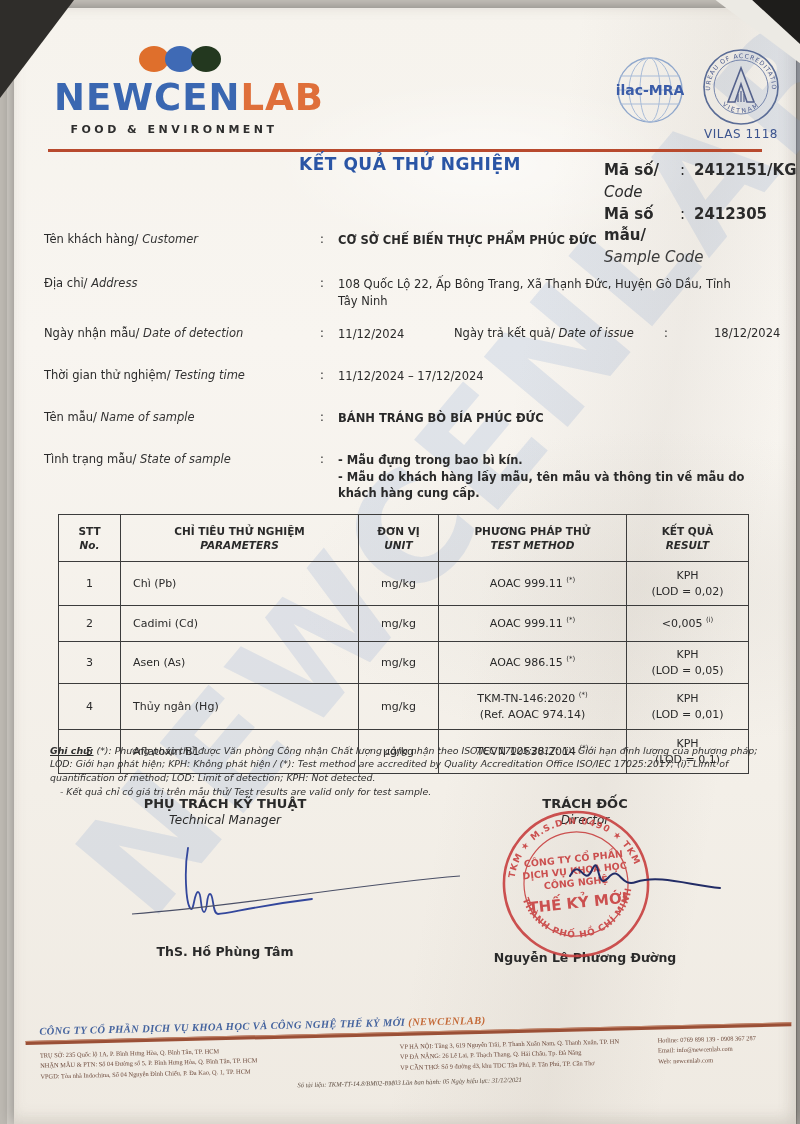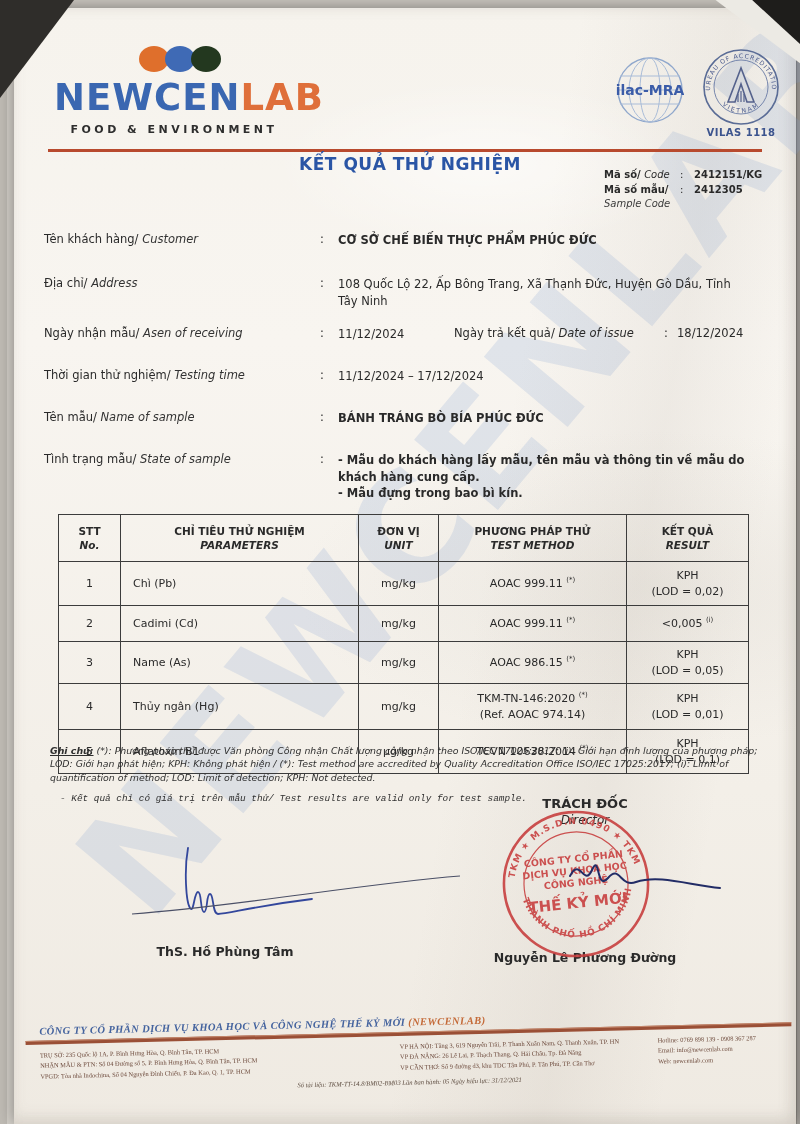--- a/index.html
+++ b/index.html
@@ -45,58 +45,58 @@
   .dot-green{background:#23381f;}
   .logo-text{font-size:37px;font-weight:bold;letter-spacing:1px;margin-top:4px;white-space:nowrap;}
   .logo-text .p1{color:#3a67b1;}
   .logo-text .p2{color:#df6f3a;}
   .logo-tagline{font-size:11px;font-weight:bold;letter-spacing:3.5px;color:#2e2e2e;text-align:center;width:240px;margin-top:4px;}
   .rule-orange{position:absolute;left:34px;top:141px;width:714px;height:3px;background:#b84a2e;}
   
   .seal-ilac{position:absolute;left:602px;top:46px;}
   .seal-vilas{position:absolute;left:686px;top:38px;}
   .vilas-label{position:absolute;left:686px;top:119px;width:82px;text-align:center;
-    font-size:10px;font-weight:bold;color:#3c548e;letter-spacing:.5px;}
+    font-size:12px;font-weight:normal;color:#3c548e;letter-spacing:.5px;}
   
   .docno{position:absolute;left:46px;top:152px;font-size:11px;font-weight:bold;line-height:1.5;}
   .title-wrap{position:absolute;left:226px;top:146px;width:340px;text-align:center;}
   .title-vi{font-size:17px;font-weight:bold;color:#2a55a5;letter-spacing:.5px;white-space:nowrap;}
   .title-en{font-size:20px;font-weight:600;font-style:italic;color:#d8804e;letter-spacing:4px;margin-top:2px;}
-  .codes{position:absolute;left:590px;top:160px;font-size:10px;line-height:1.45;}
+  .codes{position:absolute;left:590px;top:152px;font-size:15px;line-height:1.45;}
   .codes .row{display:flex;}
   .codes .lab{width:76px;font-weight:bold;}
   .codes .lab i{font-weight:normal;}
   .codes .col{width:14px;}
   .codes .val{font-weight:bold;}
   .codes .sub{font-style:italic;color:#3b3b3b;}
   
   .field{position:absolute;left:0;width:782px;font-size:11.5px;}
   .flabel{position:absolute;left:30px;width:255px;}
   .flabel i{color:#333;}
   .fcolon{position:absolute;left:306px;}
   .fvalue{position:absolute;left:324px;width:412px;line-height:1.45;}
   .strong{font-weight:bold;}
   .flabel2{position:absolute;left:440px;width:205px;}
   .fcolon2{position:absolute;left:650px;}
-  .fvalue2{position:absolute;left:663px;font-weight:normal;}
+  .fvalue2{position:absolute;left:700px;font-weight:normal;}
   
   .rtable{position:absolute;left:44px;top:506px;width:690px;border-collapse:collapse;table-layout:fixed;}
   .rtable th,.rtable td{border:1.4px solid #3c3c3c;padding:2px 6px;background:transparent;}
   .rtable th{font-size:10.5px;line-height:1.35;height:42px;text-align:center;}
   .hvi{font-weight:bold;}
   .hen{font-weight:bold;font-style:italic;}
   .rtable td{font-size:11px;text-align:center;line-height:1.4;}
   .rtable td.param{text-align:left;padding-left:12px;}
   .rtable tr.r1{height:44px;} .rtable tr.r2{height:36px;} .rtable tr.r3{height:42px;}
   .rtable tr.r4{height:46px;} .rtable tr.r5{height:44px;}
   sup.tiny{font-size:7px;}
   
   .notes{position:absolute;left:36px;top:736px;width:714px;font-size:9.4px;font-style:italic;line-height:1.42;color:#2f2f2f;}
   .notes .gl{text-decoration:underline;font-weight:bold;}
-  .notes .l2{margin-top:8px;padding-left:10px;font-family:Liberation Mono, monospace;}
+  .notes .l2{margin-top:1px;padding-left:10px;}
   
   .sig-title{position:absolute;text-align:center;width:230px;}
   .sig-title .vi{font-size:13px;font-weight:bold;}
   .sig-title .en{font-size:12px;font-style:italic;margin-top:2px;}
   .sig-left{left:96px;top:788px;}
   .sig-right{left:456px;top:788px;}
   .sig-name{position:absolute;width:230px;text-align:center;font-size:12.5px;font-weight:bold;}
   .name-left{left:96px;top:936px;}
   .name-right{left:456px;top:942px;}
   .sig-scribble-left{position:absolute;left:140px;top:834px;}
@@ -183,43 +183,43 @@
       <span class="flabel"><span>Tên khách hàng/</span> <i>Customer</i></span>
       <span class="fcolon">:</span>
       <span class="fvalue strong">CƠ SỞ CHẾ BIẾN THỰC PHẨM PHÚC ĐỨC</span>
     </div>
     <div class="field" style="top:268px">
       <span class="flabel"><span>Địa chỉ/</span> <i>Address</i></span>
       <span class="fcolon">:</span>
       <span class="fvalue">108 Quốc Lộ 22, Ấp Bông Trang, Xã Thạnh Đức, Huyện Gò Dầu, Tỉnh Tây Ninh</span>
     </div>
     <div class="field" style="top:318px">
-      <span class="flabel"><span>Ngày nhận mẫu/</span> <i>Asen of receiving</i></span>
+      <span class="flabel"><span>Ngày nhận mẫu/</span> <i>Date of detection</i></span>
       <span class="fcolon">:</span>
       <span class="fvalue" style="width:110px">11/12/2024</span>
       <span class="flabel2"><span>Ngày trả kết quả/</span> <i>Date of issue</i></span>
       <span class="fcolon2">:</span>
       <span class="fvalue2">18/12/2024</span>
     </div>
     <div class="field" style="top:360px">
       <span class="flabel"><span>Thời gian thử nghiệm/</span> <i>Testing time</i></span>
       <span class="fcolon">:</span>
       <span class="fvalue">11/12/2024 – 17/12/2024</span>
     </div>
     <div class="field" style="top:402px">
       <span class="flabel"><span>Tên mẫu/</span> <i>Name of sample</i></span>
       <span class="fcolon">:</span>
       <span class="fvalue strong">BÁNH TRÁNG BÒ BÍA PHÚC ĐỨC</span>
     </div>
     <div class="field" style="top:444px">
       <span class="flabel"><span>Tình trạng mẫu/</span> <i>State of sample</i></span>
       <span class="fcolon">:</span>
       <span class="fvalue strong">
+        <div>- Mẫu đựng trong bao bì kín.</div>
         <div>- Mẫu do khách hàng lấy mẫu, tên mẫu và thông tin về mẫu do khách hàng cung cấp.</div>
-        <div>- Mẫu đựng trong bao bì kín.</div>
       </span>
     </div>
 
     <table class="rtable">
       <colgroup>
           <col style="width:62px">
           <col style="width:238px">
           <col style="width:80px">
           <col style="width:188px">
           <col style="width:122px">
@@ -262,21 +262,21 @@
         <td class="param">Cadimi (Cd)</td>
         <td>mg/kg</td>
         <td><span>AOAC 999.11</span> <sup class="tiny">(*)</sup></td>
         <td>
               <div><span>&lt;0,005</span> <sup class="tiny">(i)</sup></div>
               <div></div>
             </td>
       </tr>
       <tr class="r3">
         <td>3</td>
-        <td class="param">Name (As)</td>
+        <td class="param">Asen (As)</td>
         <td>mg/kg</td>
         <td><span>AOAC 986.15</span> <sup class="tiny">(*)</sup></td>
         <td>
               <div><span>KPH</span><sup class="tiny"></sup></div>
               <div>(LOD = 0,05)</div>
             </td>
       </tr>
       <tr class="r4">
         <td>4</td>
         <td class="param">Thủy ngân (Hg)</td>
@@ -302,20 +302,24 @@
       </tr>
     </tbody>
       </table>
 
     <div class="notes">
       <span class="gl">Ghi chú:</span>
       <span>(*): Phương pháp thử được Văn phòng Công nhận Chất lượng công nhận theo ISO/IEC 17025:2017; (i): Giới hạn định lượng của phương pháp; LOD: Giới hạn phát hiện; KPH: Không phát hiện / (*): Test method are accredited by Quality Accreditation Office ISO/IEC 17025:2017; (i): Limit of quantification of method; LOD: Limit of detection; KPH: Not detected.</span>
       <div class="l2">- Kết quả chỉ có giá trị trên mẫu thử/ Test results are valid only for test sample.</div>
     </div>
 
+    <div class="sig-title sig-left">
+      <div class="vi">PHỤ TRÁCH KỸ THUẬT</div>
+      <div class="en">Technical Manager</div>
+    </div>
     <div class="sig-title sig-right">
       <div class="vi">TRÁCH ĐỐC</div>
       <div class="en">Director</div>
     </div>
 
     <svg class="sig-scribble-left" width="210" height="90" viewBox="0 0 210 90">
       <path d="M34,6 C30,28 32,60 36,66 C40,72 40,50 44,50 C48,50 46,70 50,70 C54,70 52,52 56,52 C60,52 58,72 64,72 C74,72 100,64 158,57" fill="none" stroke="#33479c" stroke-width="1.8" stroke-linecap="round"></path>
     </svg>
     <svg class="pen-line" width="335" height="52" viewBox="0 0 335 52">
       <path d="M2,46 C110,38 230,16 330,8" fill="none" stroke="#4a4f66" stroke-width="1.1"></path>

